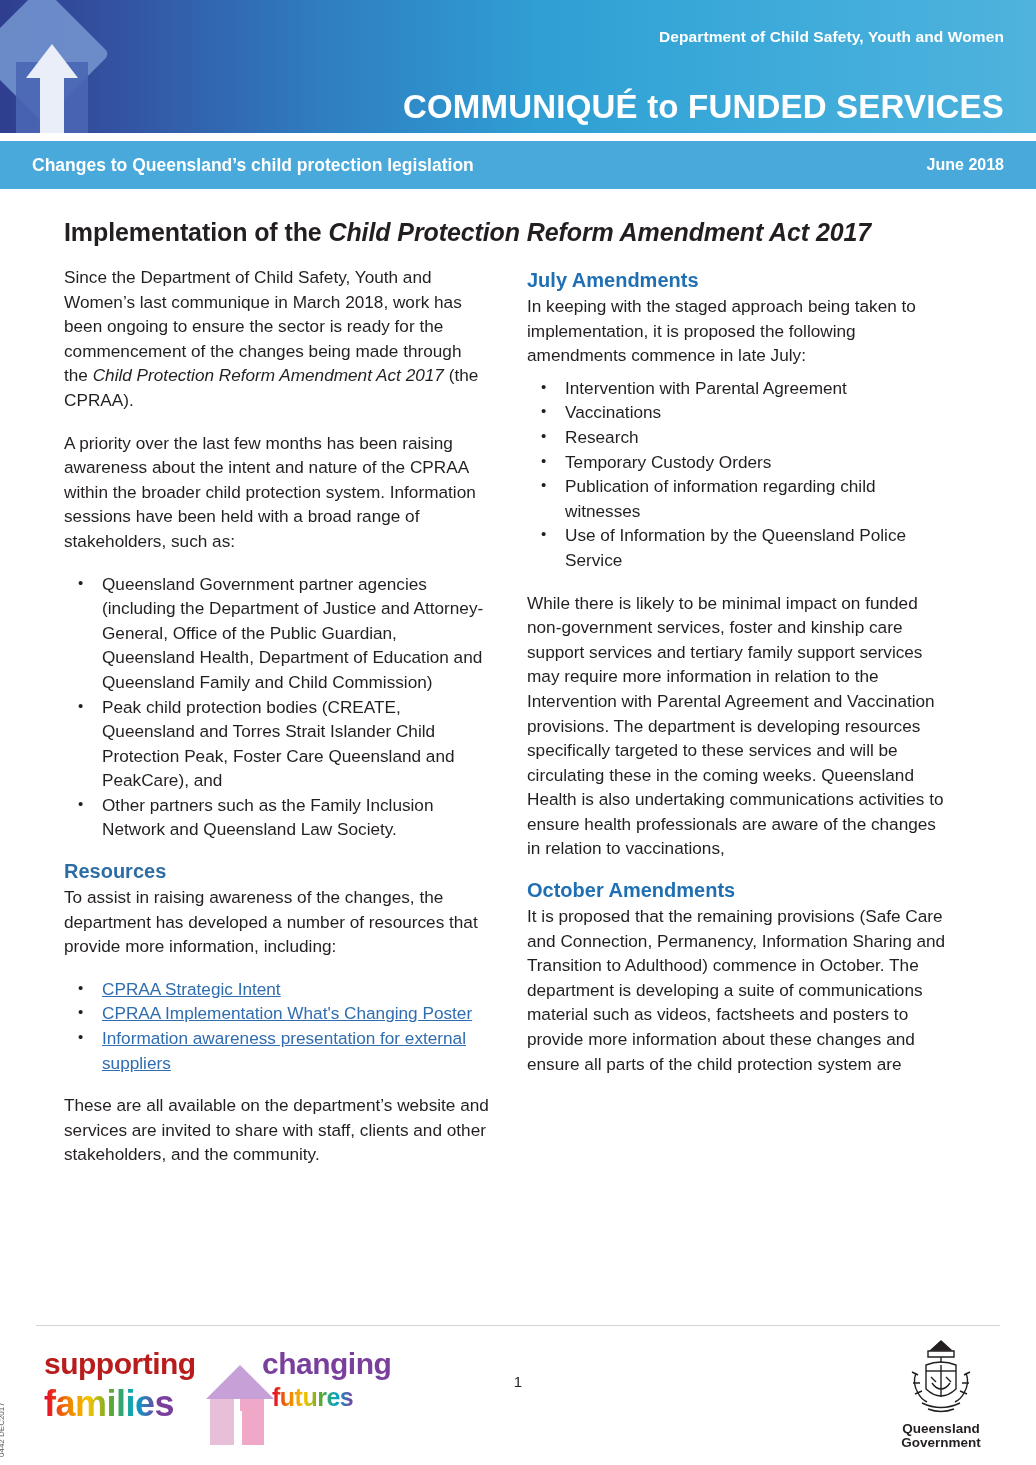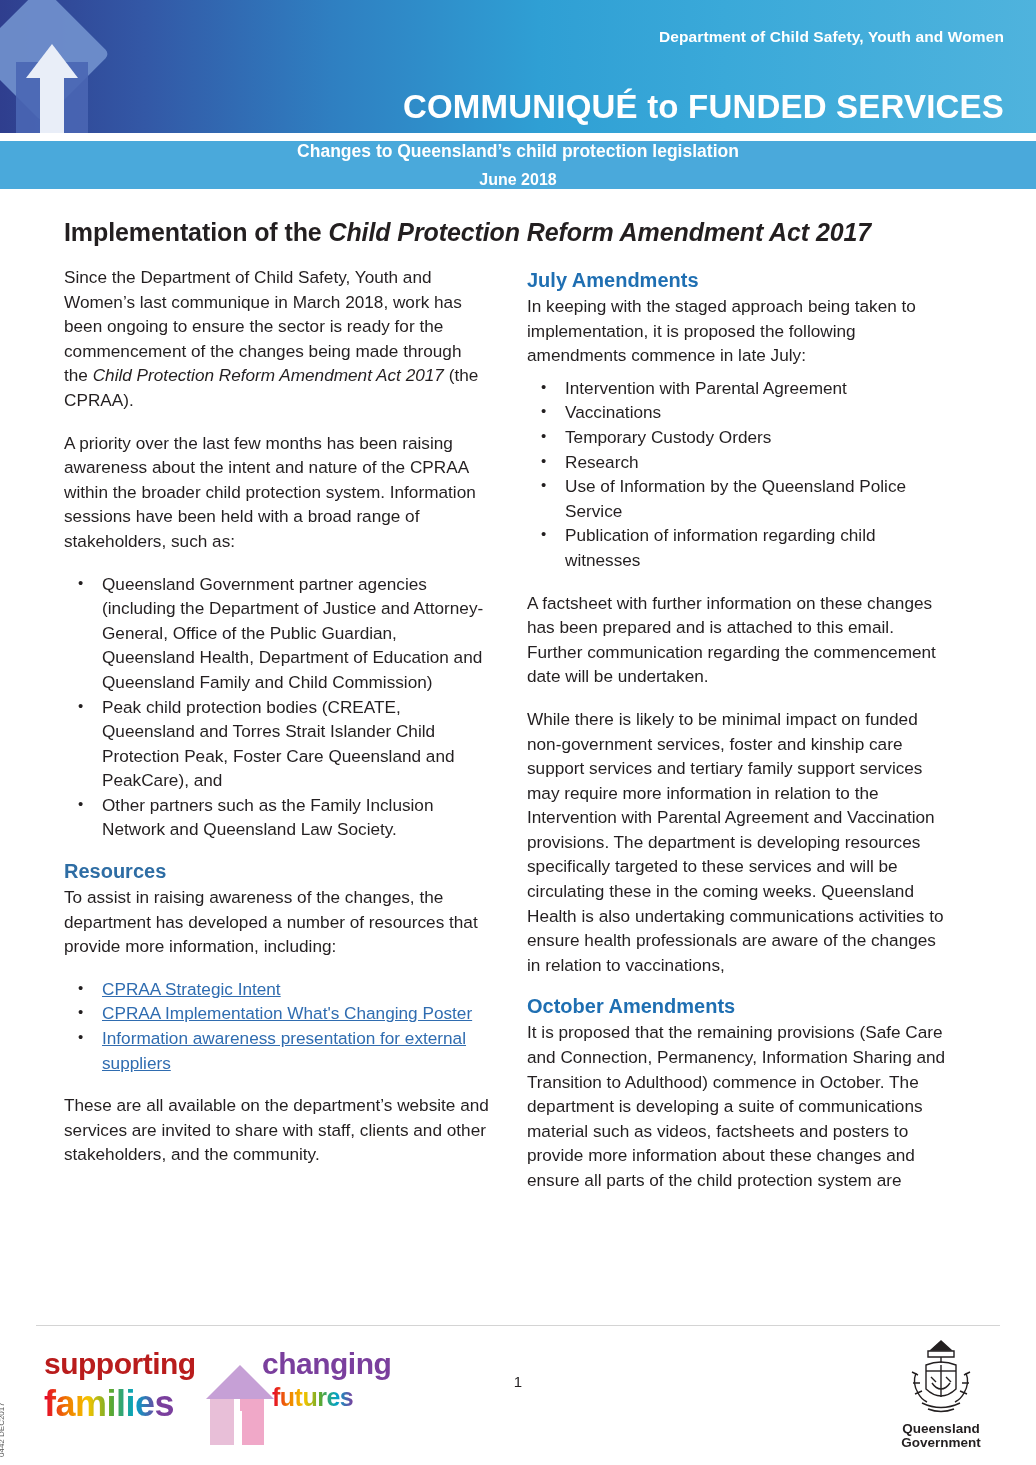--- a/index.html
+++ b/index.html
@@ -99,21 +99,20 @@
     position: absolute;
     left: 0; right: 0;
     top: 141px;
     height: 48px;
     background: #4aa9db;
     display: flex;
     align-items: center;
     justify-content: space-between;
     padding: 0 32px;
     box-sizing: border-box;
-    flex-direction: column;
   }
   .subbar-left {
     font-size: 17.5px;
     font-weight: bold;
     color: #ffffff;
   }
   .subbar-right {
     font-size: 16px;
     font-weight: bold;
     color: #ffffff;
@@ -374,27 +373,26 @@
       <p>These are all available on the department’s website and services are invited to share with staff, clients and other stakeholders, and the community.</p>
     </div>
 
     <div class="col">
       <h2 class="section blue2">July Amendments</h2>
       <p class="tight">In keeping with the staged approach being taken to implementation, it is proposed the following amendments commence in late July:</p>
 
       <ul>
         <li>Intervention with Parental Agreement</li>
         <li>Vaccinations</li>
+        <li>Research</li>
         <li>Temporary Custody Orders</li>
-        <li>Research</li>
+        <li>Publication of information regarding child witnesses</li>
         <li>Use of Information by the Queensland Police Service</li>
-        <li>Publication of information regarding child witnesses</li>
       </ul>
 
-      <p>A factsheet with further information on these changes has been prepared and is attached to this email. Further communication regarding the commencement date will be undertaken.</p>
       <p>While there is likely to be minimal impact on funded non-government services, foster and kinship care support services and tertiary family support services may require more information in relation to the Intervention with Parental Agreement and Vaccination provisions. The department is developing resources specifically targeted to these services and will be circulating these in the coming weeks. Queensland Health is also undertaking communications activities to ensure health professionals are aware of the changes in relation to vaccinations,</p>
 
       <h2 class="section blue2">October Amendments</h2>
       <p>It is proposed that the remaining provisions (Safe Care and Connection, Permanency, Information Sharing and Transition to Adulthood) commence in October. The department is developing a suite of communications material such as videos, factsheets and posters to provide more information about these changes and ensure all parts of the child protection system are</p>
     </div>
 
   </div>
 </div>
 
 <div class="footer">

